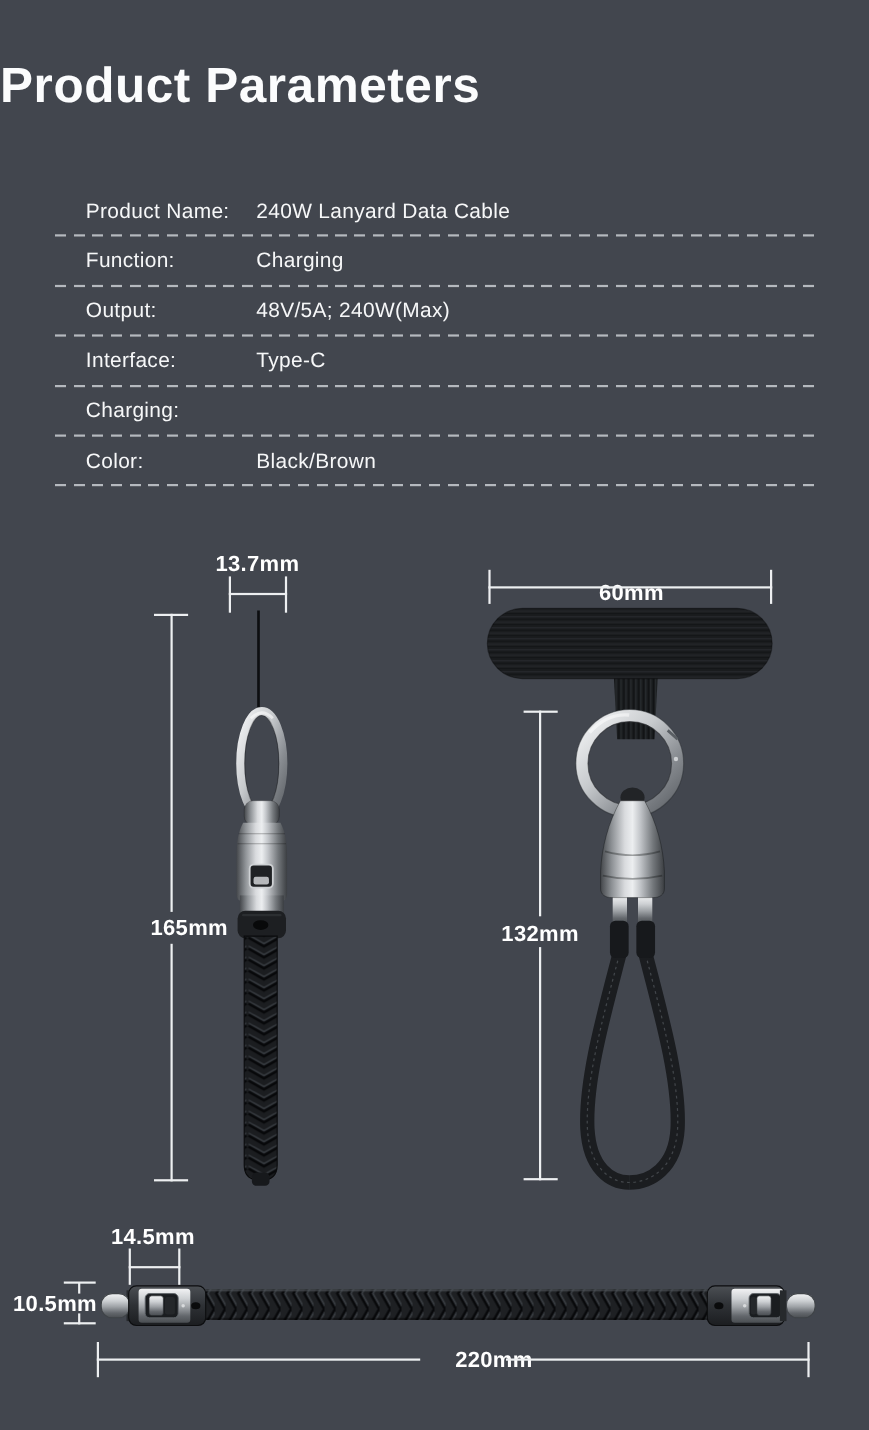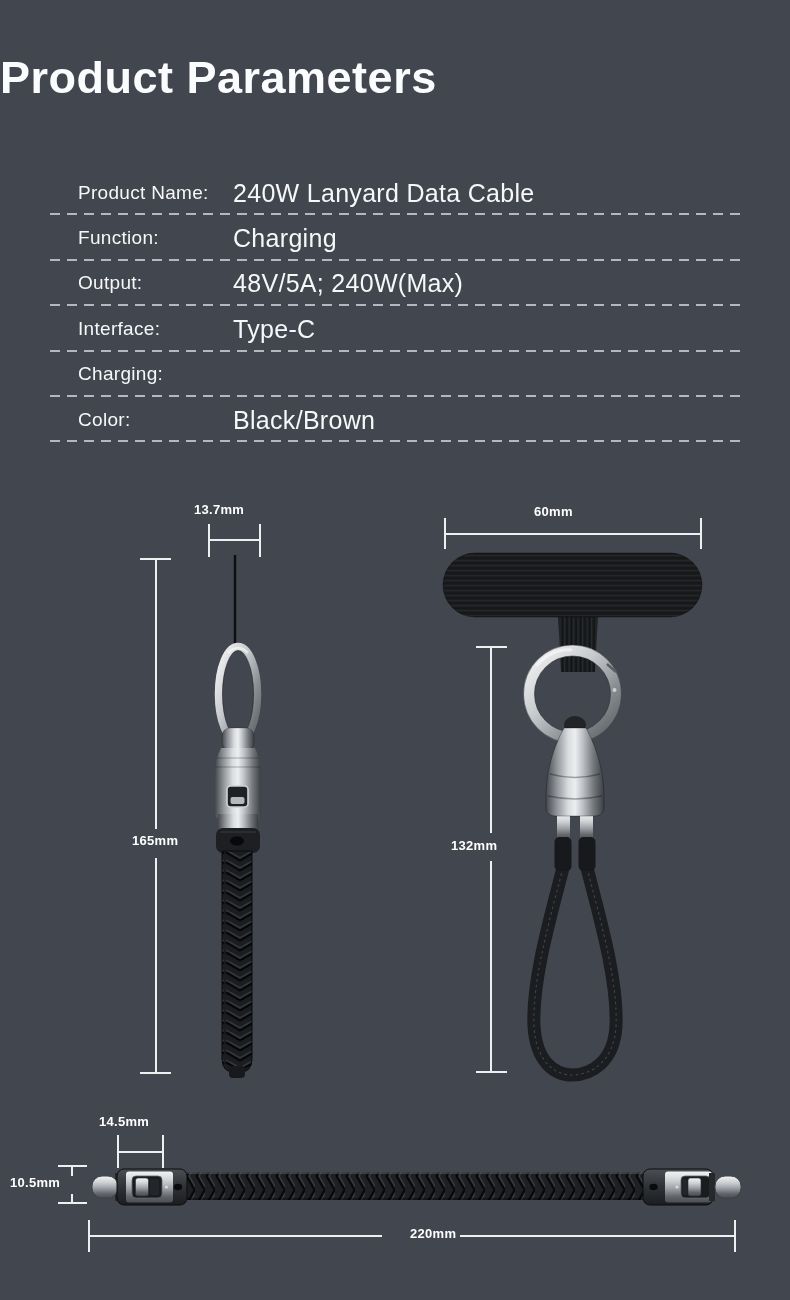--- a/index.html
+++ b/index.html
@@ -15,31 +15,31 @@
     color:#fbfcfd;
   }
   .specs{ position:absolute; left:50px; top:170px; width:695px; }
   .spec-row{ position:relative; height:45.4px; }
   .spec-label{
     position:absolute; left:28px; top:50%; transform:translateY(-50%);
     font-size:19px; color:#f6f7f8; letter-spacing:.3px; white-space:nowrap;
   }
   .spec-value{
     position:absolute; left:183px; top:50%; transform:translateY(-50%);
-    font-size:25px; color:#f6f7f8; letter-spacing:.3px; white-space:nowrap;
+    font-size:19px; color:#f6f7f8; letter-spacing:.3px; white-space:nowrap;
   }
   .sep{
     position:absolute; left:0; right:0; bottom:0; height:2px;
     background:repeating-linear-gradient(90deg,#c9cdd2 0 10px,transparent 10px 17px);
     opacity:.85;
   }
   .dl{ position:absolute; background:#edeff1; }
   .dim-label{
-    position:absolute; width:80px; text-align:left;
-    font-size:13px; font-weight:700; letter-spacing:.3px; color:#fff;
+    position:absolute; width:80px; text-align:center;
+    font-size:20px; font-weight:700; letter-spacing:.3px; color:#fff;
     white-space:nowrap;
   }
   .figsvg{ position:absolute; }
 </style>
 </head>
 <body>
 
 <div class="page">
 
   <svg width="0" height="0" style="position:absolute" aria-hidden="true">
@@ -200,21 +200,21 @@
   <i class="dl" style="left:208px; top:524px; width:2px; height:33px;"></i>
   <i class="dl" style="left:259px; top:524px; width:2px; height:33px;"></i>
   <i class="dl" style="left:208px; top:539px; width:53px; height:2px;"></i>
 
   <i class="dl" style="left:140px; top:558px; width:31px; height:2px;"></i>
   <i class="dl" style="left:155px; top:558px; width:2px; height:271px;"></i>
   <div class="dim-label" style="left:132px; top:833px;">165mm</div>
   <i class="dl" style="left:155px; top:858px; width:2px; height:216px;"></i>
   <i class="dl" style="left:140px; top:1072px; width:31px; height:2px;"></i>
 
-  <div class="dim-label" style="left:534px; top:504px;">60mm</div>
+  <div class="dim-label" style="left:534px; top:528px;">60mm</div>
   <i class="dl" style="left:444px; top:518px; width:2px; height:31px;"></i>
   <i class="dl" style="left:700px; top:518px; width:2px; height:31px;"></i>
   <i class="dl" style="left:444px; top:533px; width:258px; height:2px;"></i>
 
   <i class="dl" style="left:476px; top:646px; width:31px; height:2px;"></i>
   <i class="dl" style="left:490px; top:646px; width:2px; height:187px;"></i>
   <div class="dim-label" style="left:451px; top:838px;">132mm</div>
   <i class="dl" style="left:490px; top:861px; width:2px; height:212px;"></i>
   <i class="dl" style="left:476px; top:1071px; width:31px; height:2px;"></i>
 

